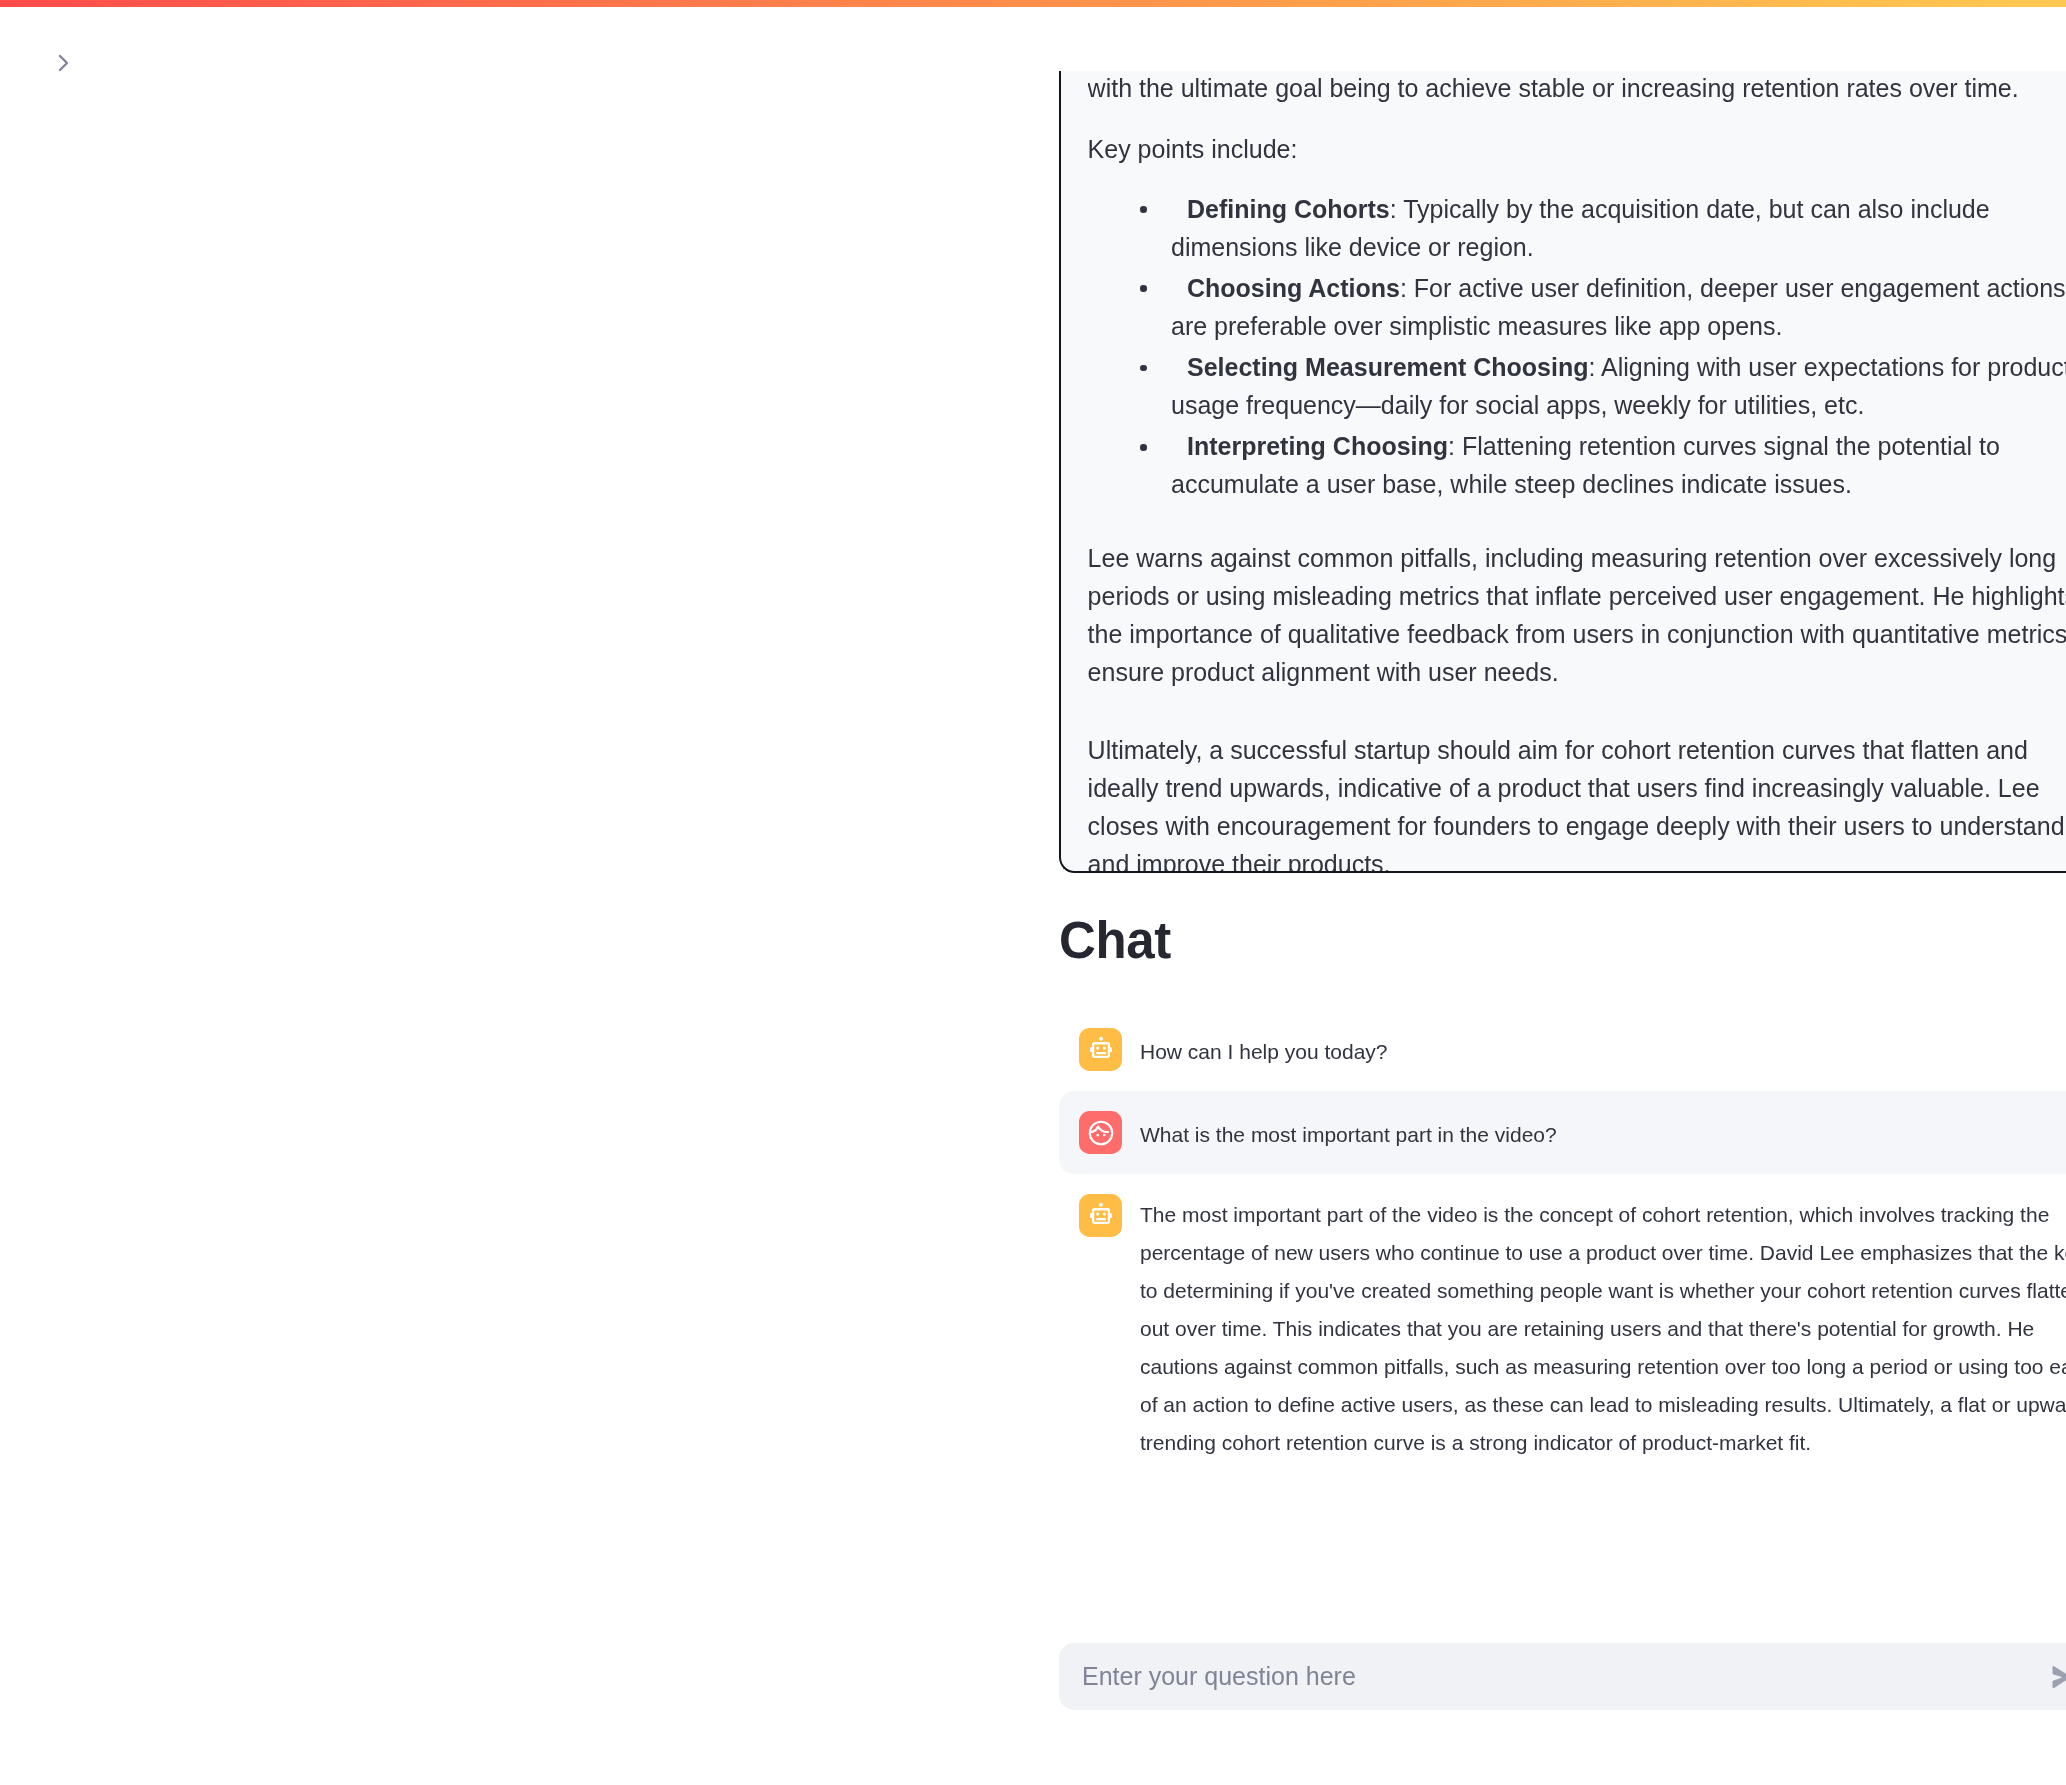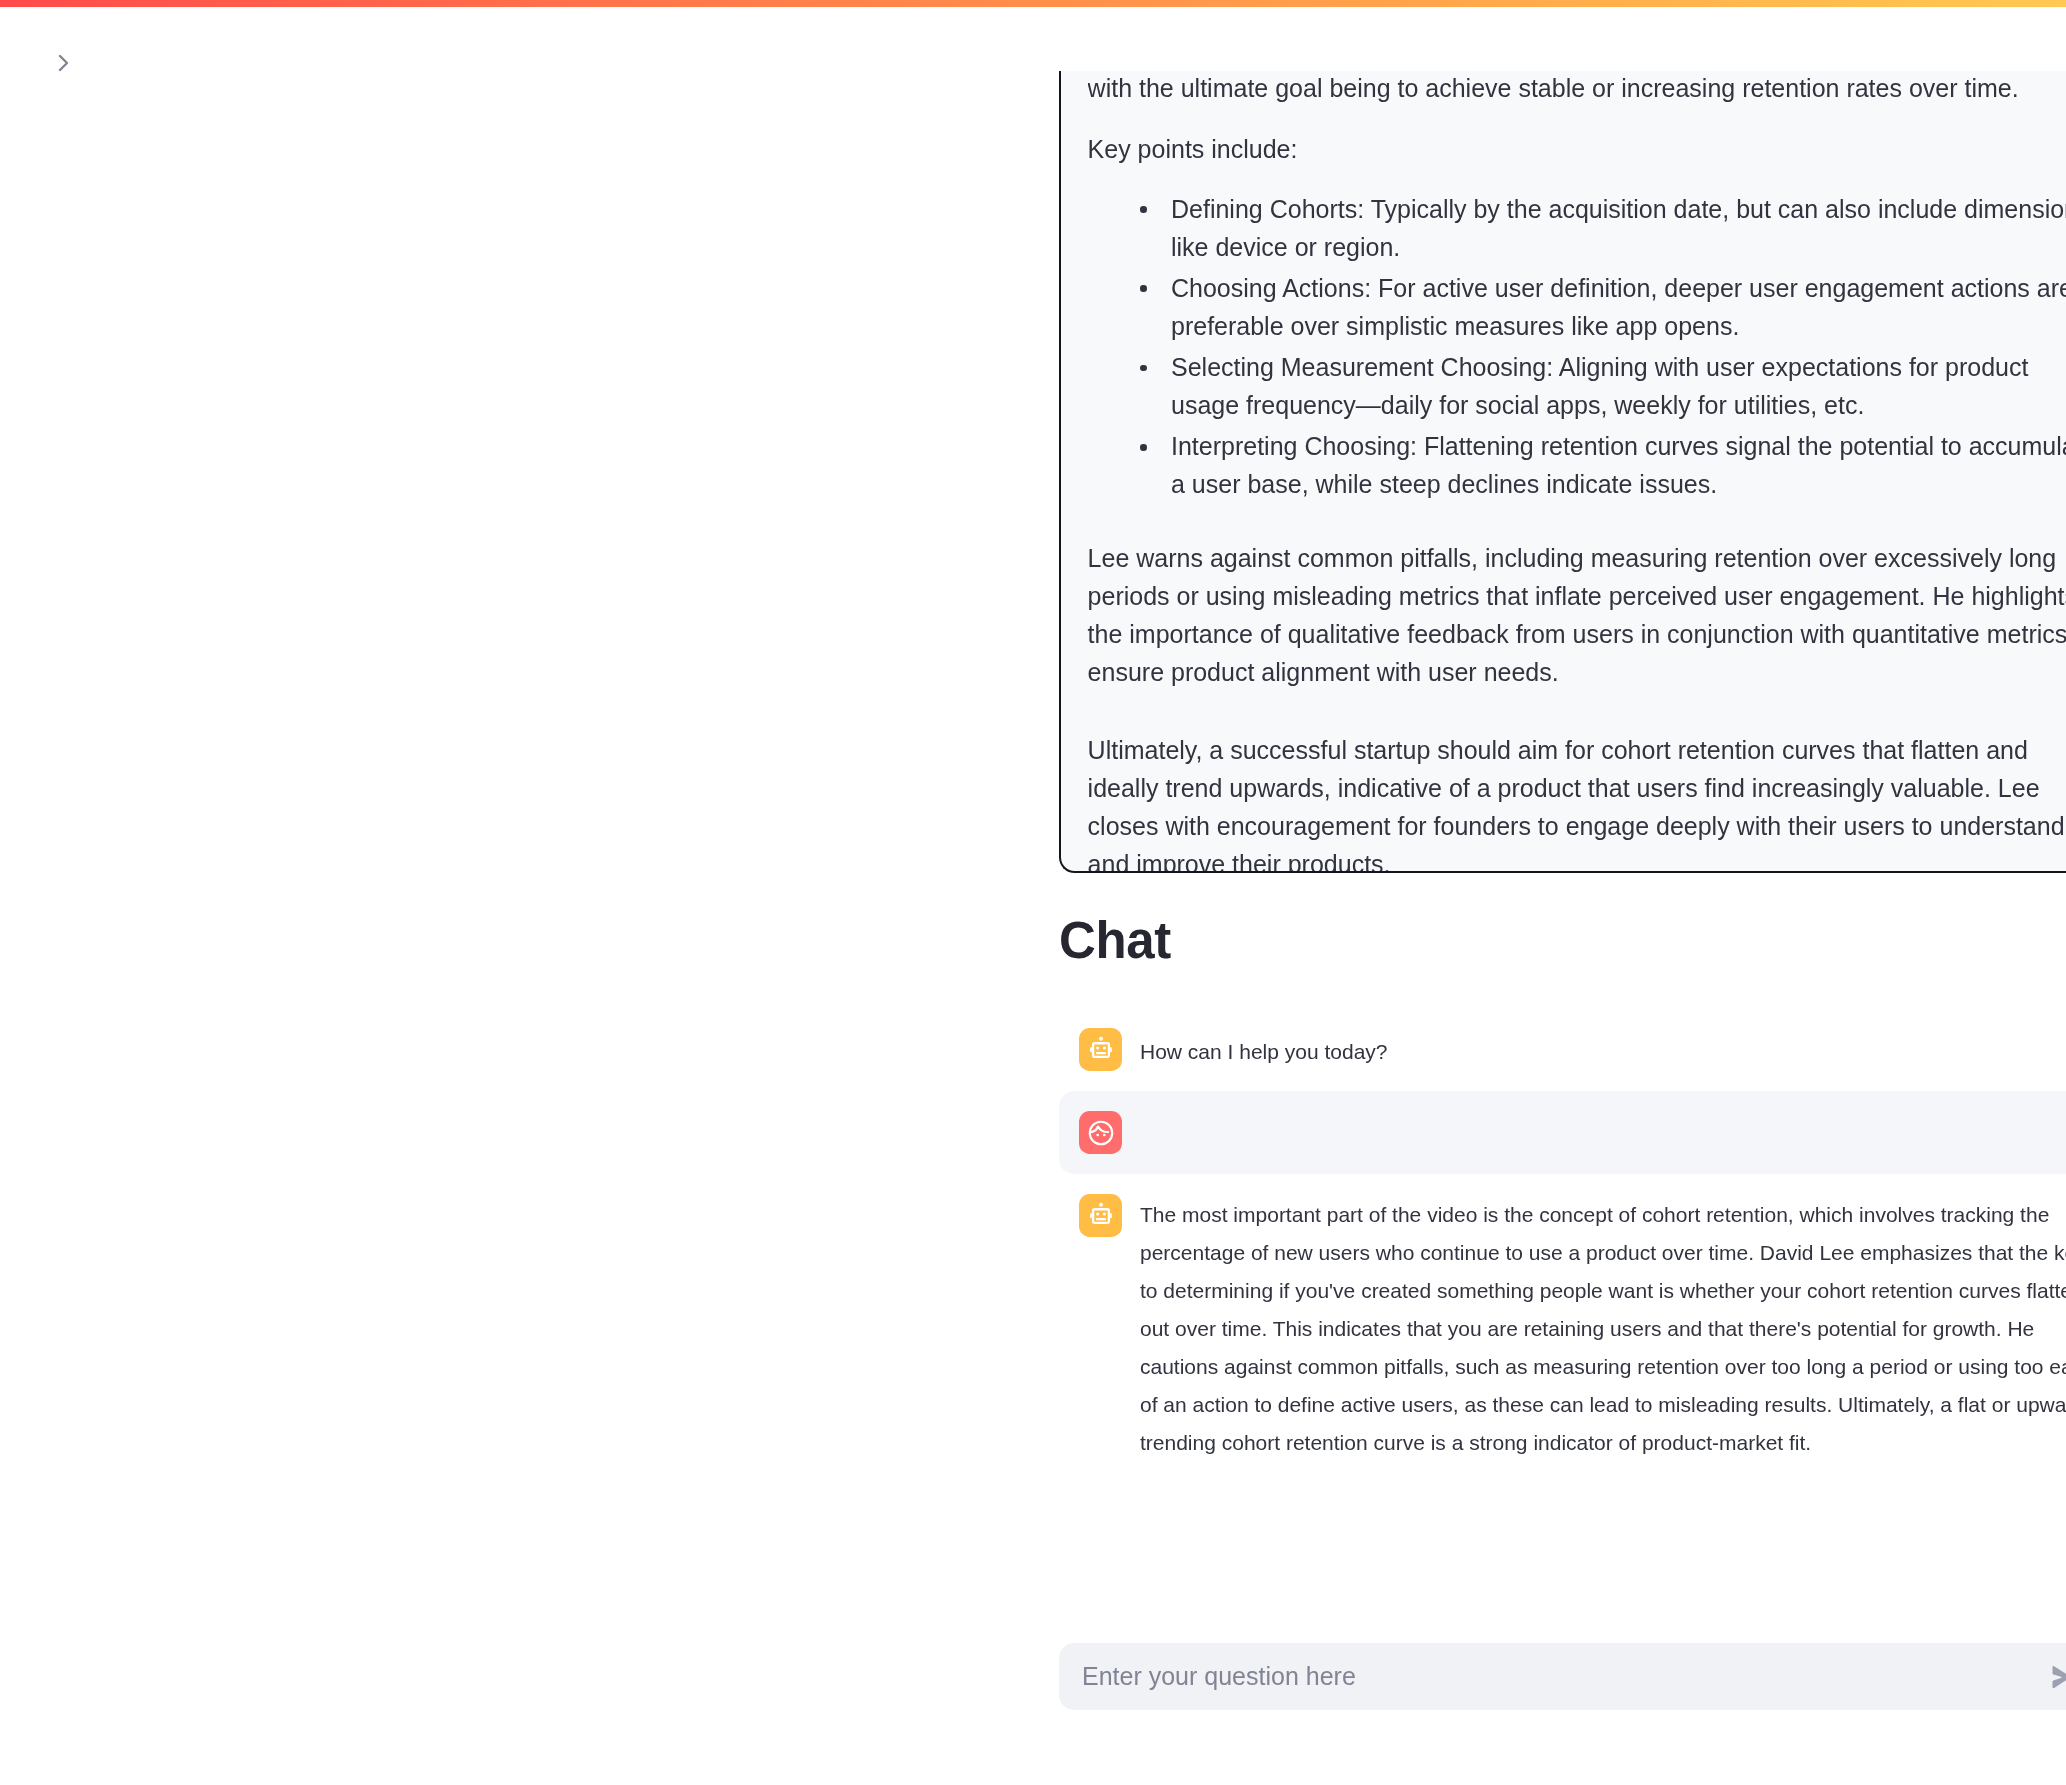--- a/index.html
+++ b/index.html
@@ -109,21 +109,21 @@
   .bullets li::before {
     content: "";
     position: absolute;
     left: 9px;
     top: 16.5px;
     width: 6.6px;
     height: 6.6px;
     border-radius: 50%;
     background: #31333f;
   }
-  .bullets b { font-weight: 400; }
+  .bullets b { font-weight: 700; margin-left: 16px; }
 
   .sum-tail {
     margin-left: 11.6px;
     margin-top: 36px;
     max-width: 1012px;
   }
   .sum-tail2 {
     margin-left: 11.6px;
     margin-top: 40px;
     max-width: 1017px;
@@ -280,20 +280,21 @@
       <div class="avatar user">
         <span>
           <svg viewBox="0 0 24 24" fill="none" stroke="#ffffff" stroke-width="1.7" stroke-linecap="round" stroke-linejoin="round">
             <circle cx="12" cy="12" r="9"></circle>
             <path d="M3.3 11.4c3.1-.3 5.3-2.1 6.3-4.6 1.6 2.9 4.7 4.6 8.1 4.4"></path>
             <circle cx="9.4" cy="13.6" r="1.05" fill="#ffffff" stroke="none"></circle>
             <circle cx="14.6" cy="13.6" r="1.05" fill="#ffffff" stroke="none"></circle>
           </svg>
         </span>
       </div>
+      <div class="msg-body oneline">What is the most important part in the video?</div>
     </div>
 
     <div class="chat-msg assistant">
       <div class="avatar assistant">
         <span>
           <svg viewBox="0 0 24 24" fill="#ffffff">
             <circle cx="12" cy="2.9" r="1.6"></circle>
             <rect x="3.2" y="9.6" width="2.6" height="4.2" rx="1.3"></rect>
             <rect x="18.2" y="9.6" width="2.6" height="4.2" rx="1.3"></rect>
             <path d="M6.6 5.6h10.8c1 0 1.8.8 1.8 1.8v9.2c0 1-.8 1.8-1.8 1.8H6.6c-1 0-1.8-.8-1.8-1.8V7.4c0-1 .8-1.8 1.8-1.8zm0 2v9h10.8v-9z"></path>

